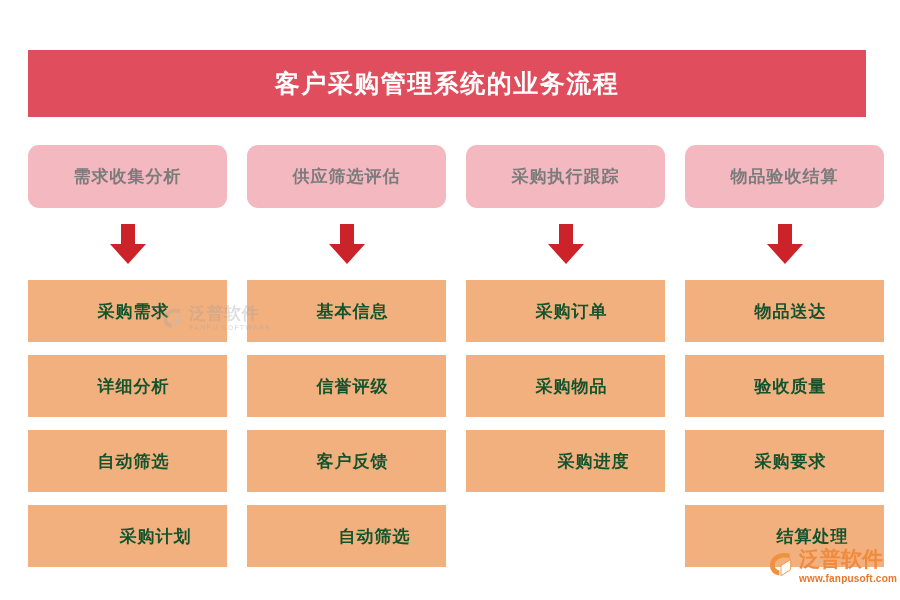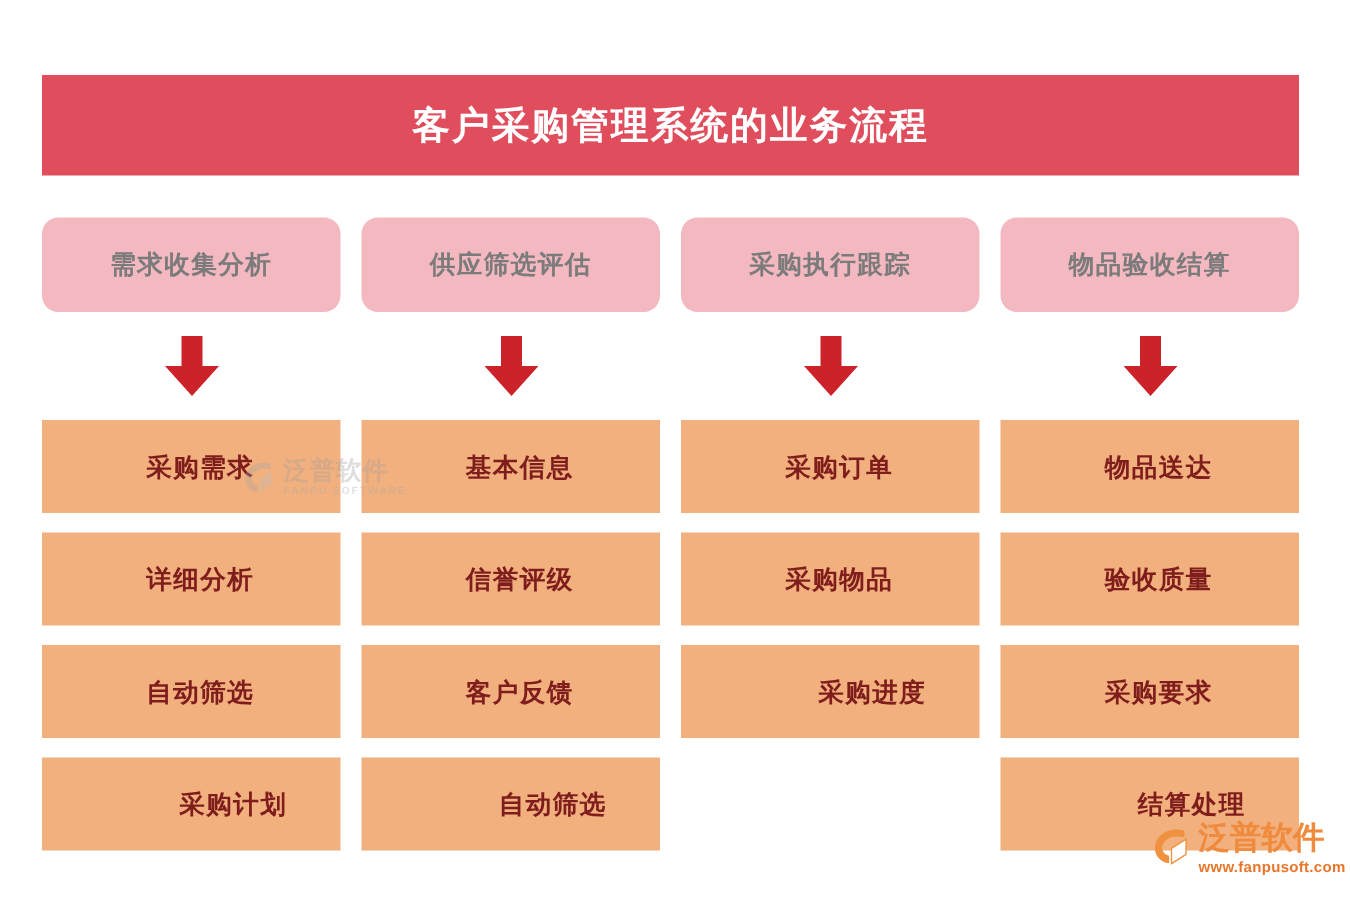--- a/index.html
+++ b/index.html
@@ -40,21 +40,22 @@
     white-space: nowrap;
   }
 
   
   .columns {
     position: absolute;
     left: 28px;
     top: 145px;
     width: 838px;
     display: flex;
-    justify-content: space-between;
+    justify-content: flex-start;
+    gap: 20px;
   }
   .column {
     width: 199px;
     display: flex;
     flex-direction: column;
     align-items: center;
   }
 
   
   .stage-box {
@@ -102,21 +103,21 @@
     align-items: center;
     justify-content: center;
     margin-bottom: 13px;
     box-sizing: border-box;
   }
   .item-box:last-child {
     margin-bottom: 0;
     padding-left: 44px;
   }
   .item-label {
-    color: #7f1d1d;
+    color: #14532d;
     font-size: 17px;
     font-weight: bold;
     letter-spacing: 1px;
     white-space: nowrap;
     position: relative;
     z-index: 2;
     margin-left: 12px;
   }
 
   

